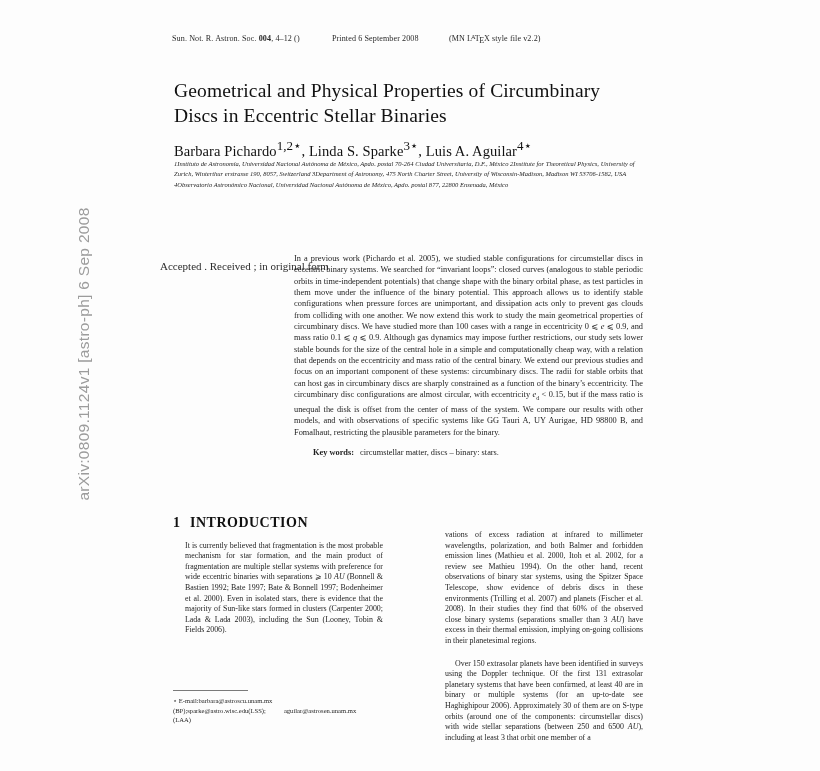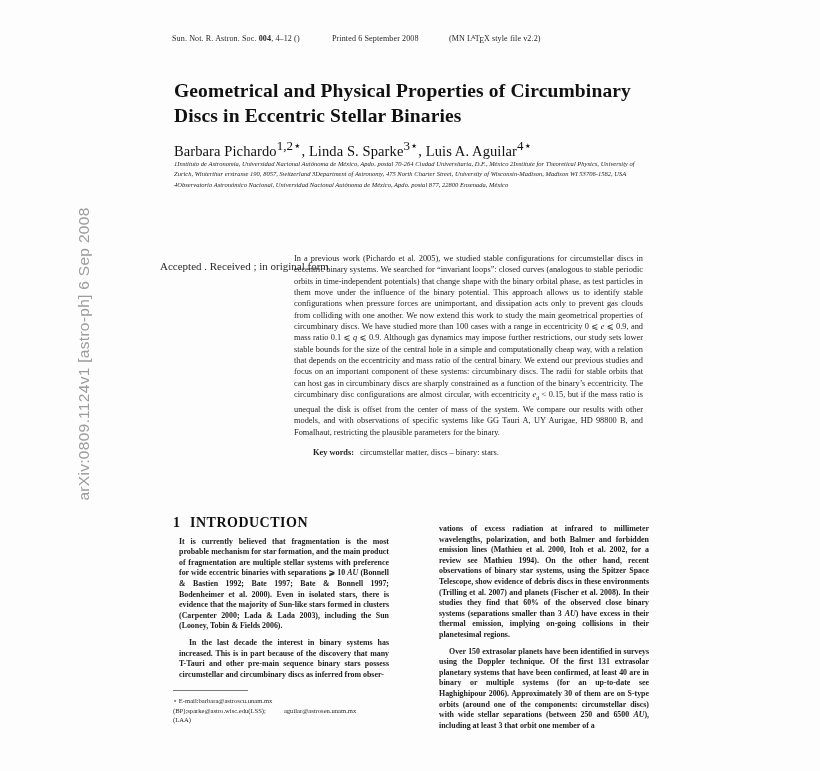--- a/index.html
+++ b/index.html
@@ -51,21 +51,21 @@
     white-space: nowrap;
   }
 
   
   .title {
     position: absolute;
     left: 174px;
     top: 78px;
     width: 465px;
     font-size: 19.5px;
-    font-weight: bold;
+    font-weight: normal;
     line-height: 25px;
     letter-spacing: .15px;
     color: #111;
   }
 
   
   .authors {
     position: absolute;
     left: 174px;
     top: 138px;
@@ -145,21 +145,21 @@
   .col-right { left: 433px; }
 
   .sec-head {
     font-size: 14px;
     font-weight: bold;
     letter-spacing: .5px;
     margin-bottom: 8px;
     color: #111;
   }
   .sec-num { display: inline-block; width: 17px; }
-  .para { margin: 6px; font-weight: bold; }
+  .para { margin: 12px; }
   .para + .para { text-indent: 10px; margin-top: 0; }
   .para-gap { margin-top: 9px; }
   .col i { font-style: italic; }
 
   
   .footnote-rule {
     position: absolute;
     left: 173px;
     top: 690px;
     width: 75px;
@@ -211,21 +211,20 @@
     <div class="keywords">
       <b>Key words:</b><span class="kw-gap"></span><span>circumstellar matter, discs – binary: stars.</span>
     </div>
   </div>
 
   <div class="col col-left">
     <div class="sec-head">
       <span class="sec-num">1</span><span>INTRODUCTION</span>
     </div>
     <p class="para">It is currently believed that fragmentation is the most probable mechanism for star formation, and the main product of fragmentation are multiple stellar systems with preference for wide eccentric binaries with separations ⩾ 10 <i>AU</i> (Bonnell &amp; Bastien 1992; Bate 1997; Bate &amp; Bonnell 1997; Bodenheimer et al. 2000). Even in isolated stars, there is evidence that the majority of Sun-like stars formed in clusters (Carpenter 2000; Lada &amp; Lada 2003), including the Sun (Looney, Tobin &amp; Fields 2006).</p>
-    <p class="para">In the last decade the interest in binary systems has increased. This is in part because of the discovery that many T-Tauri and other pre-main sequence binary stars possess circumstellar and circumbinary discs as inferred from obser-</p>
   </div>
 
   <div class="col col-right">
     <p class="para">vations of excess radiation at infrared to millimeter wavelengths, polarization, and both Balmer and forbidden emission lines (Mathieu et al. 2000, Itoh et al. 2002, for a review see Mathieu 1994). On the other hand, recent observations of binary star systems, using the Spitzer Space Telescope, show evidence of debris discs in these environments (Trilling et al. 2007) and planets (Fischer et al. 2008). In their studies they find that 60% of the observed close binary systems (separations smaller than 3 <i>AU</i>) have excess in their thermal emission, implying on-going collisions in their planetesimal regions.</p>
     <p class="para para-gap">Over 150 extrasolar planets have been identified in surveys using the Doppler technique. Of the first 131 extrasolar planetary systems that have been confirmed, at least 40 are in binary or multiple systems (for an up-to-date see Haghighipour 2006). Approximately 30 of them are on S-type orbits (around one of the components: circumstellar discs) with wide stellar separations (between 250 and 6500 <i>AU</i>), including at least 3 that orbit one member of a</p>
   </div>
 
   <div class="footnote-rule"></div>
   <div class="footnote">
     <div>

